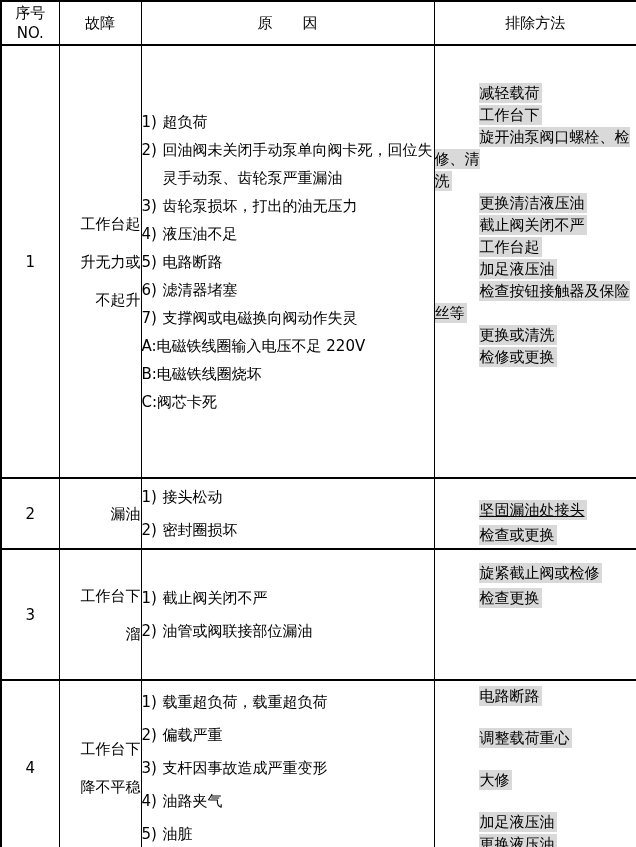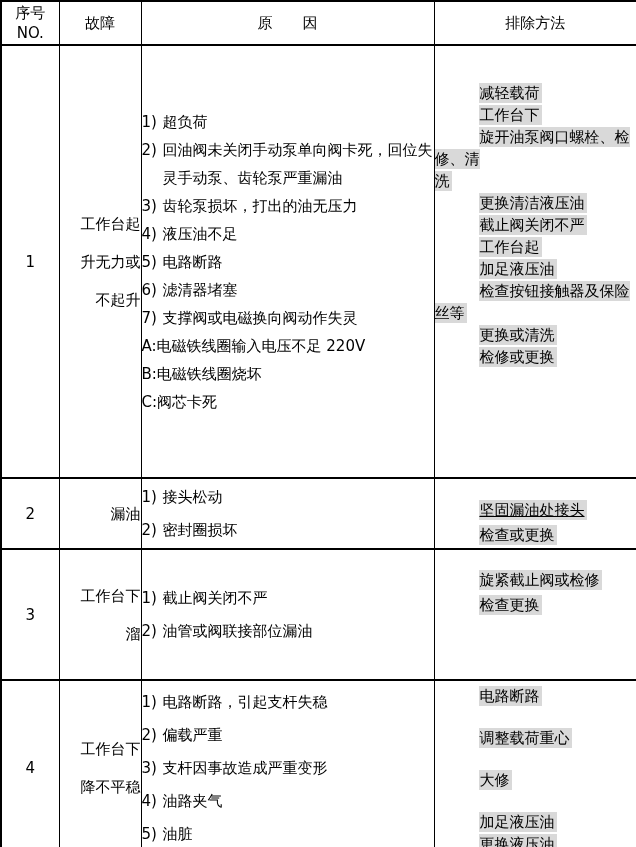--- a/index.html
+++ b/index.html
@@ -68,21 +68,21 @@
   tr.r3 .cause-item + .cause-item,
   tr.r4 .cause-item + .cause-item { margin-top: 5px; }
 
   .remedy-cell {
     vertical-align: top;
     padding: 2px 4px;
     line-height: 22px;
   }
   tr.r1 .remedy-cell { padding-top: 36px; }
   tr.r2 .remedy-cell { padding-top: 19px;  line-height: 25px; }
-  tr.r3 .remedy-cell { padding-top: 18px; line-height: 25px; }
+  tr.r3 .remedy-cell { padding-top: 11px; line-height: 25px; }
   tr.r4 .remedy-cell { padding-top: 4px; }
   tr.r4 .rline.g { margin-bottom: 20px; }
 
   .hl {
     background: var(--hl, #d9d9d9);
     white-space: pre-line;
     padding: 1px 2px 1px 1px;
     margin-left: 44px;
   }
   .u { text-decoration: underline; }
@@ -201,21 +201,21 @@
       </td>
     </tr>
 
     <tr class="r4">
       <td class="no-cell">4</td>
       <td class="fault-cell">工作台下
 降不平稳</td>
       <td class="cause-cell">
         <div class="cause-item">
           <span class="cnum">1)</span>
-          <span class="ctext">电路断路，引起支杆失稳</span>
+          <span class="ctext">载重超负荷，载重超负荷</span>
         </div>
         <div class="cause-item">
           <span class="cnum">2)</span>
           <span class="ctext">偏载严重</span>
         </div>
         <div class="cause-item">
           <span class="cnum">3)</span>
           <span class="ctext">支杆因事故造成严重变形</span>
         </div>
         <div class="cause-item">

